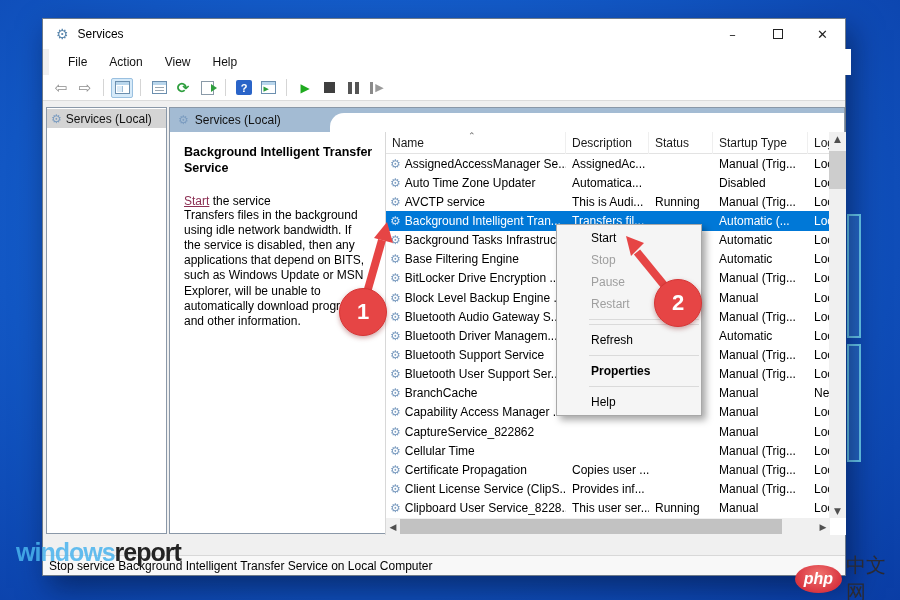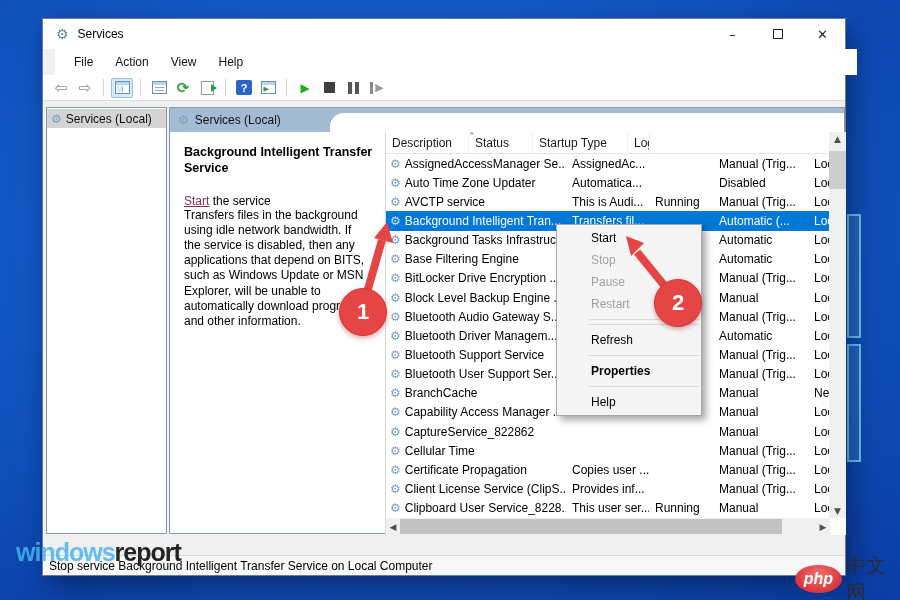--- a/index.html
+++ b/index.html
@@ -18,21 +18,21 @@
     box-shadow:6px 12px 28px rgba(0,10,40,.5); z-index:10; }
 
   .titlebar { position:absolute; left:0; top:0; width:100%; height:30px; background:#fff;
     display:flex; align-items:center; }
   .app-icon { margin-left:13px; font-size:14px; color:#5b87ad; }
   .title-text { margin-left:9px; font-size:12px; color:#000; }
   .win-controls { position:absolute; right:0; top:0; height:30px; display:flex; }
   .wc-btn { width:45px; height:30px; display:flex; align-items:center; justify-content:center;
     font-size:13px; color:#222; font-family:"DejaVu Sans",sans-serif; }
 
-  .menubar { position:absolute; left:12px; top:30px; width:100%; height:26px; background:#fff;
+  .menubar { position:absolute; left:6px; top:30px; width:100%; height:26px; background:#fff;
     display:flex; align-items:center; padding-left:19px; }
   .menu-item { font-size:12px; color:#111; margin-right:22px; }
 
   .toolbar { position:absolute; left:0; top:56px; width:100%; height:26px; background:#fff;
     border-bottom:1px solid #dcdcdc; display:flex; align-items:center; padding-left:6px; }
   .tb-sep { width:1px; height:17px; background:#d5d5d5; margin:0 6px; }
   .tb-ic { width:22px; height:20px; display:flex; align-items:center; justify-content:center; margin:0 1px; }
   .tb-arrow { font-size:15px; color:#8c8c8c; font-family:"DejaVu Sans",sans-serif; }
   .tb-hl { background:#d6eaf9; border:1px solid #9ac0e0; border-radius:2px; }
   .mini-win { width:15px; height:13px; border:1px solid #6b8faf; background:#fff; position:relative; }
@@ -242,20 +242,21 @@
 
       <div class="ext-pane">
         <div class="svc-title">Background Intelligent Transfer Service</div>
         <div class="svc-action"><a href="#">Start</a><span> the service</span></div>
         <div class="svc-desc">Transfers files in the background using idle network bandwidth. If the service is disabled, then any applications that depend on BITS, such as Windows Update or MSN Explorer, will be unable to automatically download programs and other information.</div>
       </div>
 
       <div class="list-panel">
         <div class="lheader" id="lheader">
           <span class="sort-caret">⌃</span>
+        <div class="hcell" style="width: 180px;">Name</div>
             <div class="hcell" style="width: 83px;">Description</div>
             <div class="hcell" style="width: 64px;">Status</div>
             <div class="hcell" style="width: 95px;">Startup Type</div>
             <div class="hcell" style="width: 22px;">Log</div>
           </div>
         <div class="rows" id="rows">
             <div class="srow">
               <div class="cell c-name">
                 <span class="gear">⚙</span>
                 <span>AssignedAccessManager Se...</span>

